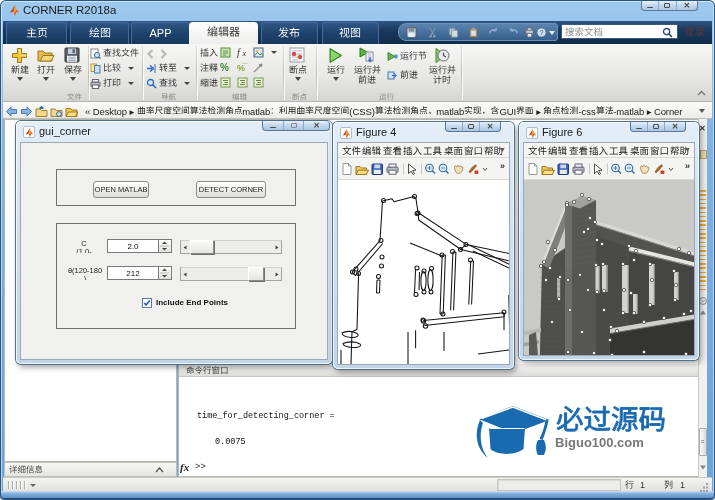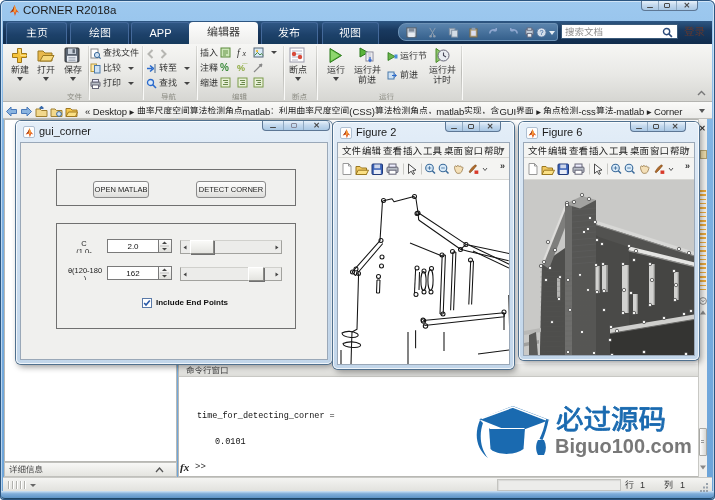--- a/index.html
+++ b/index.html
@@ -408,42 +408,42 @@
 <div class="a" style="left:179px;top:364px;width:527px;height:13px;background:linear-gradient(180deg,#f4f4f2,#dcdcd8);border-bottom:1px solid #c8c8c4">
     <div class="a" style="left:7px;top:1.5px"><svg class="k" style="width:42.5px;height:8.5px;color:#444;" viewBox="0 0 500 100">
         <use href="#c547D" x="0"></use>
         <use href="#c4EE4" x="100"></use>
         <use href="#c884C" x="200"></use>
         <use href="#c7A97" x="300"></use>
         <use href="#c53E3" x="400"></use>
       </svg></div>
   </div>
 <div class="a" style="left:197px;top:411px;font-family:'Liberation Mono',monospace;font-size:8.5px;color:#111">time_for_detecting_corner =</div>
-<div class="a" style="left:215px;top:437px;font-family:'Liberation Mono',monospace;font-size:8.5px;color:#111">0.0101</div>
+<div class="a" style="left:215px;top:437px;font-family:'Liberation Mono',monospace;font-size:8.5px;color:#111">0.0075</div>
 <div class="a" style="left:180px;top:461px;font-family:'Liberation Serif',serif;font-style:italic;font-weight:bold;font-size:11px;color:#222">fx</div>
 <div class="a" style="left:195px;top:462px;font-family:'Liberation Mono',monospace;font-size:9px;color:#333">&gt;&gt;</div>
 <div class="a" style="left:475px;top:398px;width:220px;height:62px">
 <svg width="220" height="62" viewBox="0 0 220 62">
 <g fill="#1a6ab0">
 <path d="M37.8 8 L74.5 22 L39 35.2 L4.2 21.2 Z"></path>
 <path d="M14 30 L50 30 L48.5 51 C40 57.5 23 57.5 15.5 51 Z"></path>
 <path d="M73.5 22.5 C72 30 70 36 67.5 42 L64.5 41 C67 35.5 69.5 29 70.5 22.5 Z"></path>
 <path d="M63 42 c-2.5 4 -2.5 11 0 15 l6 0 c2.5 -5 2.5 -10 0 -15 Z"></path>
 <path d="M5 22 C-1 36 1 50 13 60 C5 50 4 36 8 25 Z"></path>
 </g>
 <path d="M6.5 20.5 L37.8 9 L71 21.8" stroke="#fff" stroke-width="1.6" fill="none"></path>
 <path d="M14.5 30.5 L49.5 30.5" stroke="#fff" stroke-width="1.2" fill="none"></path>
 </svg></div>
 <div class="a" style="left:556px;top:405px"><svg class="k b" style="width:110.0px;height:27.5px;color:#1a6ab0;letter-spacing:2.5px;" viewBox="0 0 400 100">
       <use href="#c5FC5" x="0"></use>
       <use href="#c8FC7" x="100"></use>
       <use href="#c6E90" x="200"></use>
       <use href="#c7801" x="300"></use>
     </svg></div>
-<div class="a" style="left:555px;top:435px;font-size:20px;font-weight:bold;color:#787878;font-family:'Liberation Sans',sans-serif">Biguo100.com</div>
+<div class="a" style="left:555px;top:435px;font-size:13px;font-weight:bold;color:#787878;font-family:'Liberation Sans',sans-serif">Biguo100.com</div>
 <div class="a" style="left:698px;top:119px;width:9px;height:358px;background:#f0f0ee;border-left:1px solid #c8c8c4"></div>
 <div class="a" style="left:699px;top:124px;color:#333;font-size:8px;font-weight:bold">✕</div>
 <div class="a" style="left:699.5px;top:150px;width:7px;height:9px;background:#e8d8a8;border:1px solid #b0a070"></div>
 <div class="a" style="left:699.5px;top:190px;width:7px;height:105px">
     <div class="a" style="left:0px;top:0.0px;width:6px;height:1.6px;background:#e8a83c"></div>
     <div class="a" style="left:0px;top:4.3px;width:6px;height:1.6px;background:#e8a83c"></div>
     <div class="a" style="left:0px;top:8.6px;width:6px;height:1.6px;background:#e8a83c"></div>
     <div class="a" style="left:0px;top:12.899999999999999px;width:6px;height:1.6px;background:#e8a83c"></div>
     <div class="a" style="left:0px;top:17.2px;width:6px;height:1.6px;background:#e8a83c"></div>
     <div class="a" style="left:0px;top:21.5px;width:6px;height:1.6px;background:#e8a83c"></div>
@@ -545,21 +545,21 @@
 <div class="a" style="left:50px;top:97px;width:26px;height:13px;overflow:hidden;text-align:center;font-size:7.5px;color:#222;line-height:8px">C<br>(1.0-3.0)</div>
 <div class="a" style="left:44px;top:124px;width:40px;height:13px;overflow:hidden;text-align:center;font-size:7.5px;color:#222;line-height:8px">θ(120-180<br>)</div>
 <div class="a" style="left:86px;top:96px;width:52px;height:14px;background:#fff;border:1px solid #7a7a7a;font-size:8px;color:#111;text-align:center;line-height:13px">2.0</div>
       <div class="a" style="left:138px;top:96px;width:13px;height:14px;border:1px solid #7a7a7a;border-left:none;background:linear-gradient(180deg,#fdfdfd,#e0e0dc)">
         <svg width="11" height="12" viewBox="0 0 11 12" style="position:absolute;left:0;top:0">
           <path d="M3 4 L5.5 1.5 L8 4 Z" fill="#444"></path>
           <path d="M3 8 L5.5 10.5 L8 8 Z" fill="#444"></path>
           <path d="M1 6 h9" stroke="#aaa" stroke-width=".7"></path>
         </svg>
       </div>
-<div class="a" style="left:86px;top:123px;width:52px;height:14px;background:#fff;border:1px solid #7a7a7a;font-size:8px;color:#111;text-align:center;line-height:13px">162</div>
+<div class="a" style="left:86px;top:123px;width:52px;height:14px;background:#fff;border:1px solid #7a7a7a;font-size:8px;color:#111;text-align:center;line-height:13px">212</div>
       <div class="a" style="left:138px;top:123px;width:13px;height:14px;border:1px solid #7a7a7a;border-left:none;background:linear-gradient(180deg,#fdfdfd,#e0e0dc)">
         <svg width="11" height="12" viewBox="0 0 11 12" style="position:absolute;left:0;top:0">
           <path d="M3 4 L5.5 1.5 L8 4 Z" fill="#444"></path>
           <path d="M3 8 L5.5 10.5 L8 8 Z" fill="#444"></path>
           <path d="M1 6 h9" stroke="#aaa" stroke-width=".7"></path>
         </svg>
       </div>
 <div class="a" style="left:159px;top:97px;width:102px;height:14px;background:#ececea;border:1px solid #a2a29e;border-top-color:#d0d0cc"></div>
       <div class="a" style="left:162px;top:102px"><svg width="4" height="5" viewBox="0 0 4 5">
           <path d="M3.5 0.5 L0.5 2.5 L3.5 4.5 Z" fill="#444"></path>
@@ -583,21 +583,21 @@
       </div>
 <div class="a" style="left:135px;top:155px;font-size:8px;color:#111;font-weight:bold">Include End Points</div>
 </div>
 </div>
 <div class="a win7" style="left:333px;top:122px;width:181px;height:247px">
     <div class="a" style="left:7px;top:5px;width:12px;height:12px;background:#fdfdfd;border:1px solid #aebfd2;border-radius:2px;text-align:center"><svg width="9" height="10" viewBox="0 0 13 14" style="margin-top:0.5px">
         <path d="M6.5 0 L8.5 5 L12 9 L9 8 L7 13 L5.5 8 L1 9 L4.5 5 Z" fill="#e05a1e"></path>
         <path d="M6.5 0 L5 6 L1 9 L4.5 5 Z" fill="#7a2a10"></path>
         <path d="M6.5 0 L8.5 5 L7.5 9 L5.5 8 Z" fill="#f8a03c"></path>
       </svg></div>
-    <div class="a" style="left:23px;top:4px;font-size:11px;color:#1a1a1a">Figure 2</div>
+    <div class="a" style="left:23px;top:4px;font-size:11px;color:#1a1a1a">Figure 4</div>
     <div class="wbtns" style="right:13px;top:0px;width:56px;border-radius:0 0 4px 4px">
       <div class="wbtn">
         <div class="gly-min"></div>
       </div>
       <div class="wbtn">
         <div class="gly-max"></div>
       </div>
       <div class="wbtn">
         <div class="gly-x">✕</div>
       </div>

